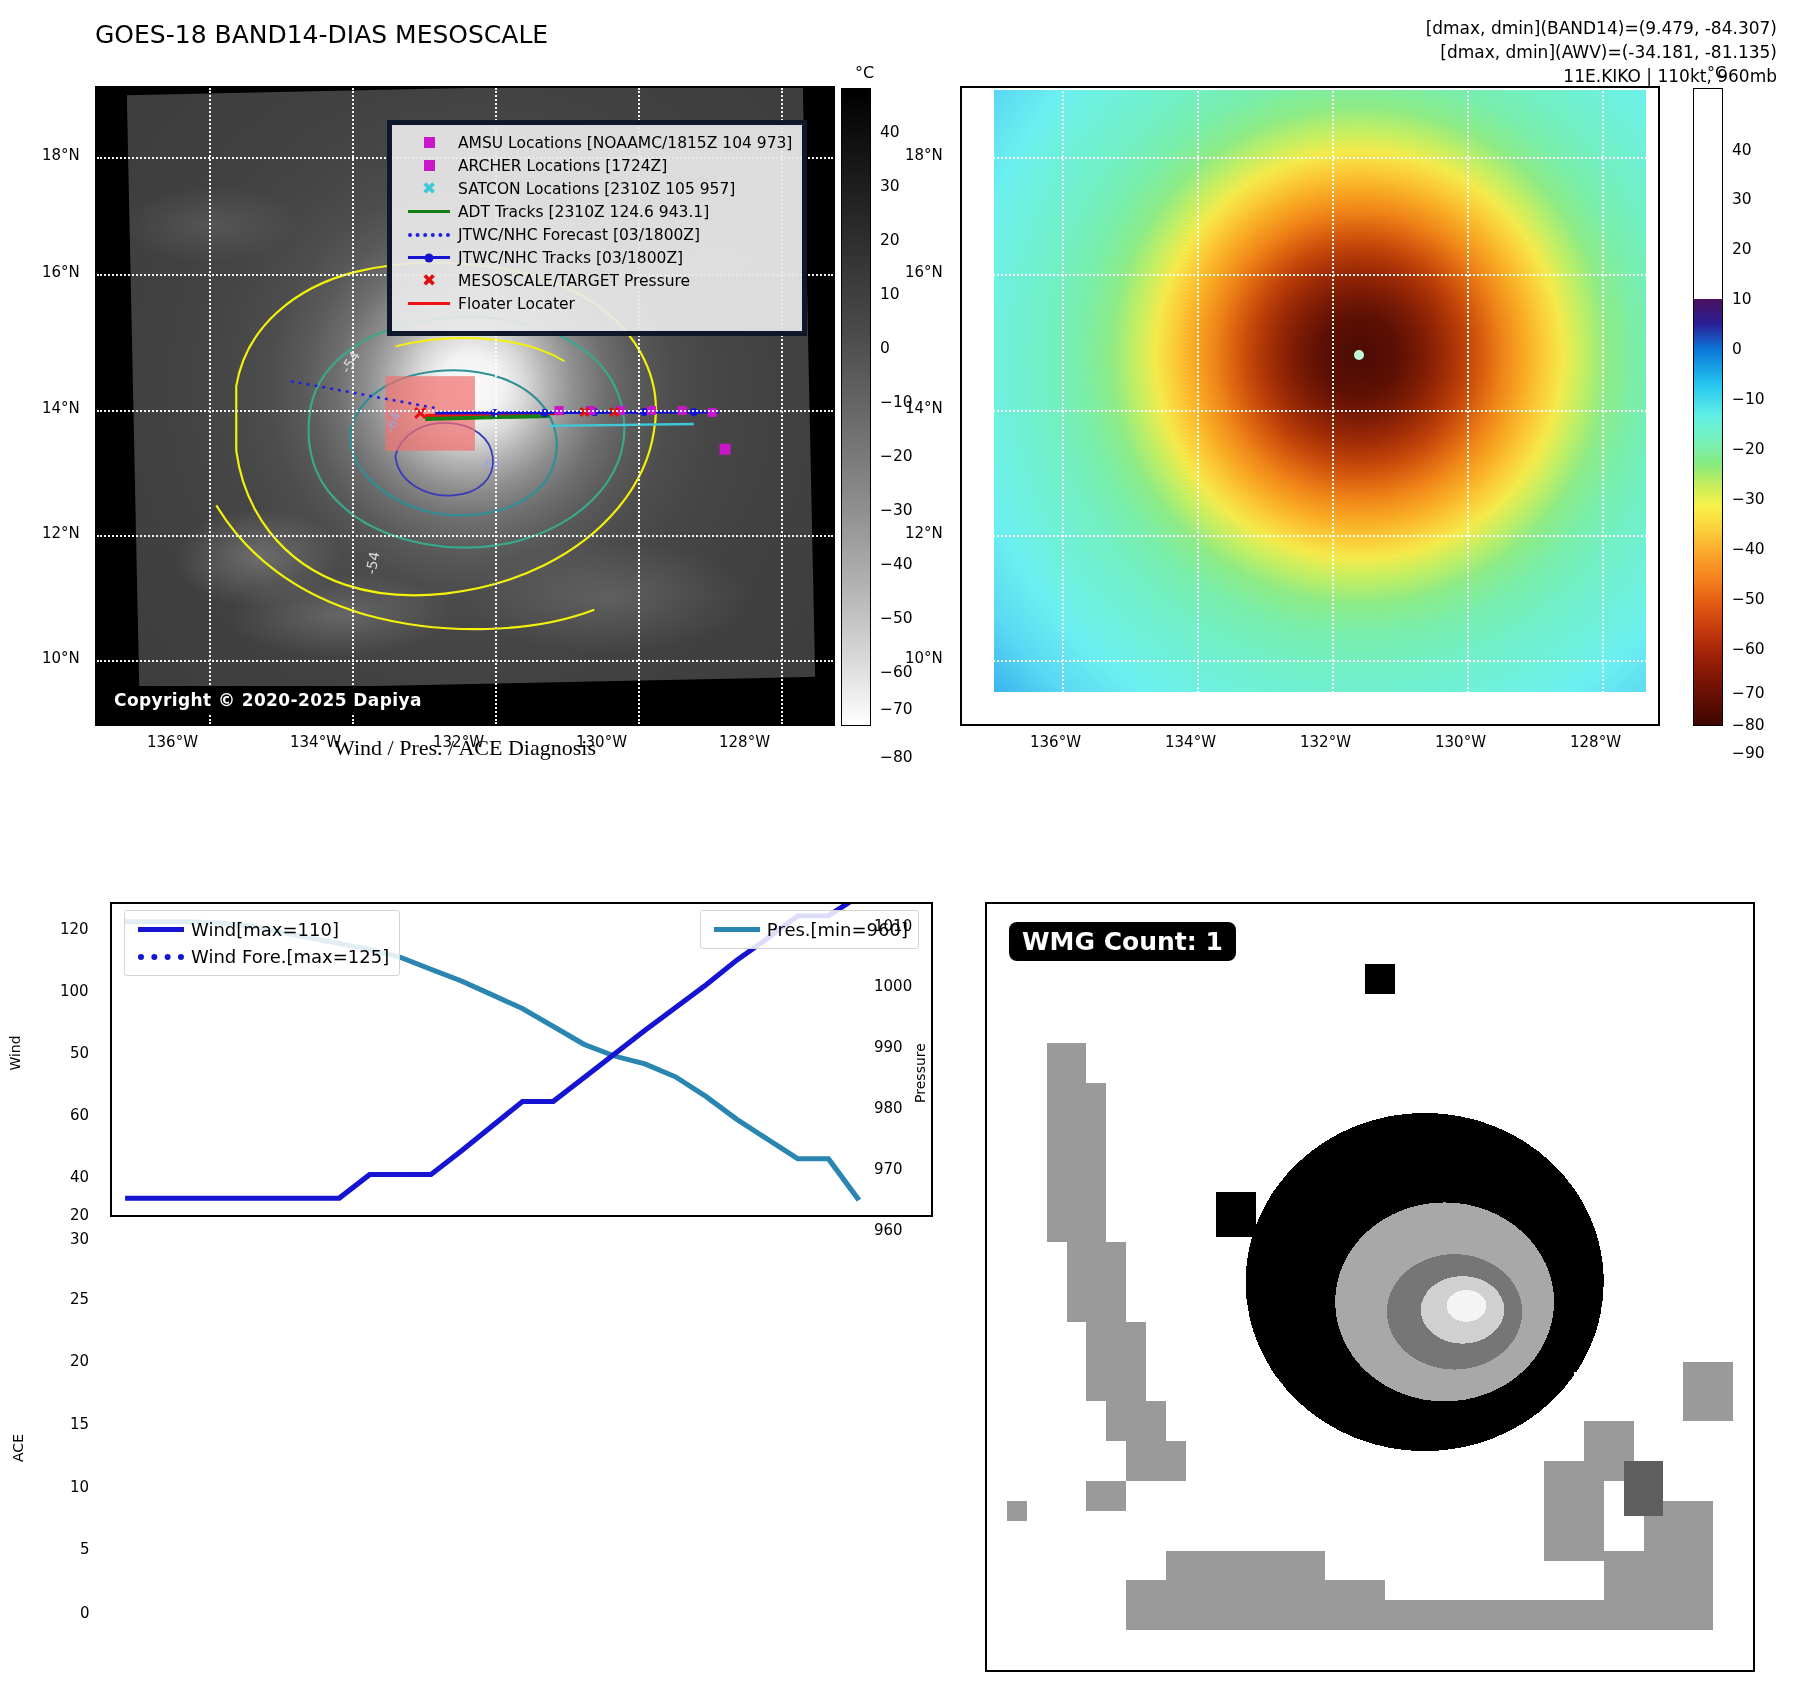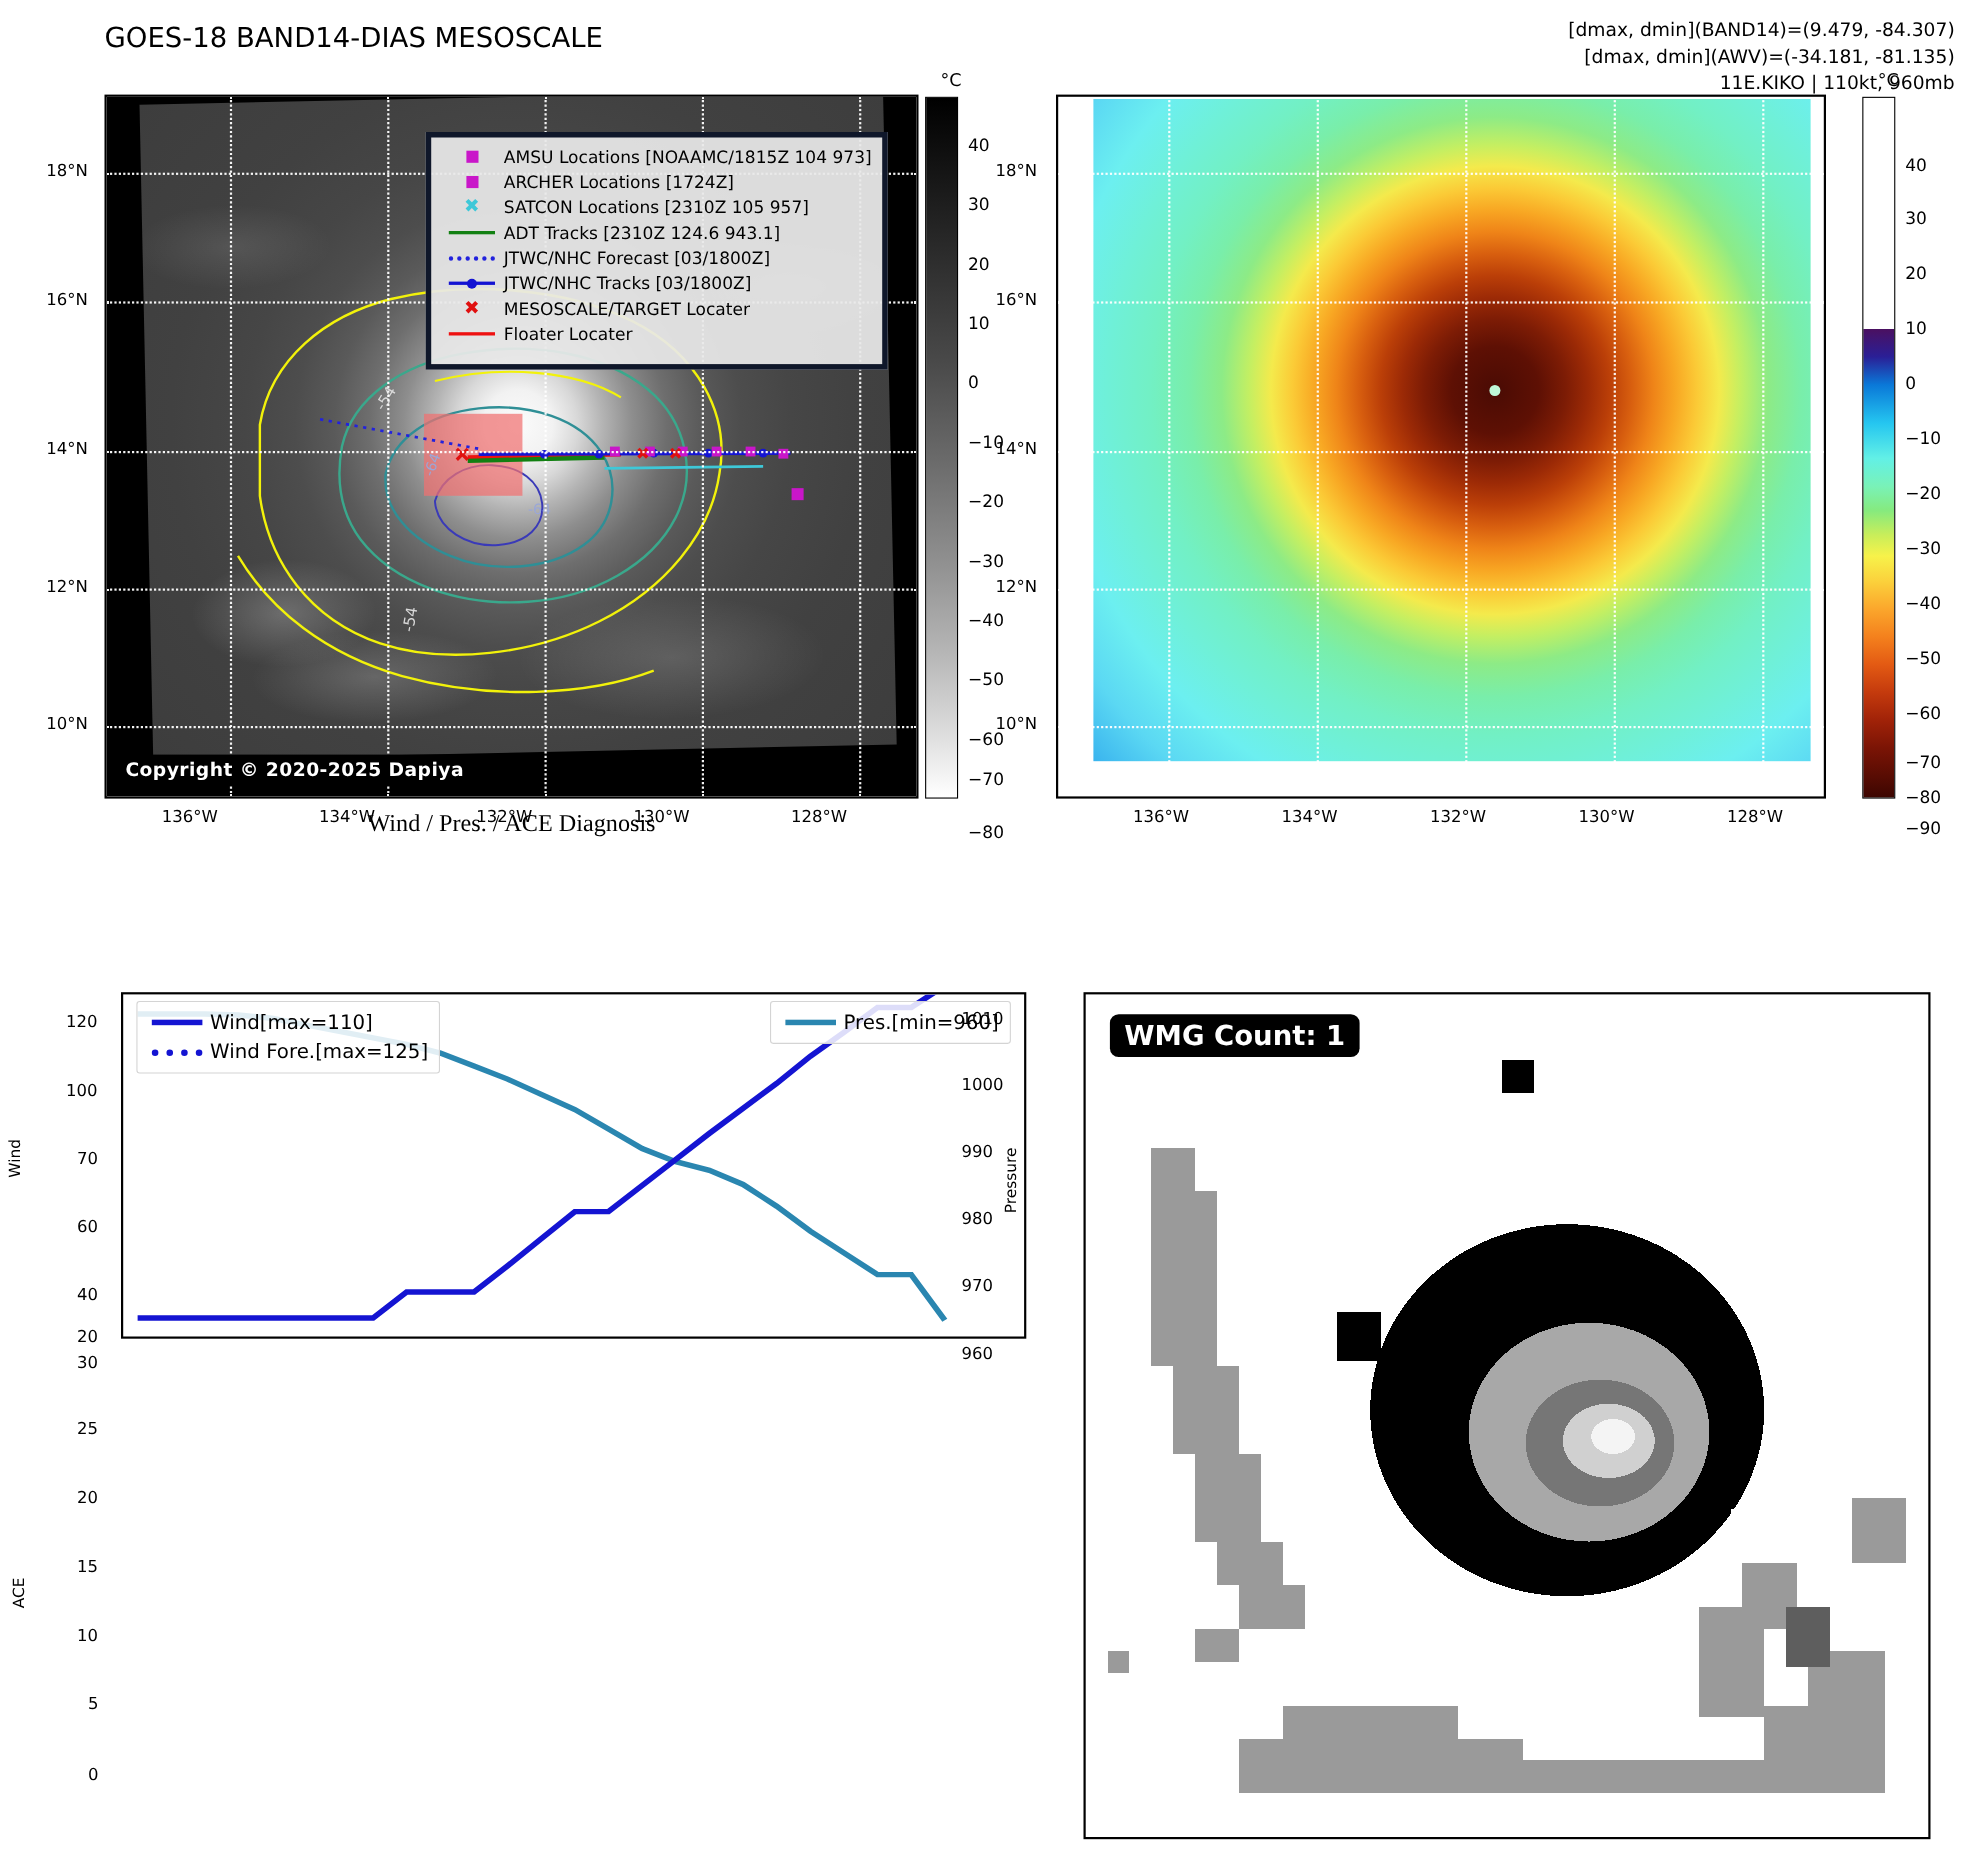--- a/index.html
+++ b/index.html
@@ -264,21 +264,21 @@
         <span class="lg-txt">JTWC/NHC Forecast [03/1800Z]</span>
       </div>
       <div class="lg-row">
         <span class="lg-key">
             <i class="sw-lmark" style="background:#1414d2"></i>
           </span>
         <span class="lg-txt">JTWC/NHC Tracks [03/1800Z]</span>
       </div>
       <div class="lg-row">
         <span class="lg-key sw-x" style="color:#e01010">✖</span>
-        <span class="lg-txt">MESOSCALE/TARGET Locater</span>
+        <span class="lg-txt">MESOSCALE/TARGET Pressure</span>
       </div>
       <div class="lg-row">
         <span class="lg-key">
             <i class="sw-line" style="background:#ee1111"></i>
           </span>
         <span class="lg-txt">Floater Locater</span>
       </div>
     </div>
   </div>
 
@@ -406,21 +406,21 @@
             <i class="k-solid" style="background:#2a86b0"></i>
           </span>
         <span class="cl-txt">Pres.[min=960]</span>
       </div>
     </div>
   </div>
 
   <div>
     <div class="ax-lbl" style="left:60px; top:920px;">120</div>
     <div class="ax-lbl" style="left:60px; top:982px;">100</div>
-    <div class="ax-lbl" style="left:70px; top:1044px;">70</div>
+    <div class="ax-lbl" style="left:70px; top:1044px;">50</div>
     <div class="ax-lbl" style="left:70px; top:1106px;">60</div>
     <div class="ax-lbl" style="left:70px; top:1168px;">40</div>
     <div class="ax-lbl" style="left:70px; top:1206px;">20</div>
   </div>
   <div class="yaxis-name" style="left:-3px; top:1045px; transform: rotate(-90deg);">Wind</div>
 
   <div>
     <div class="ax-lbl" style="left:874px; top:917px;">1010</div>
     <div class="ax-lbl" style="left:874px; top:977px;">1000</div>
     <div class="ax-lbl" style="left:874px; top:1038px;">990</div>

